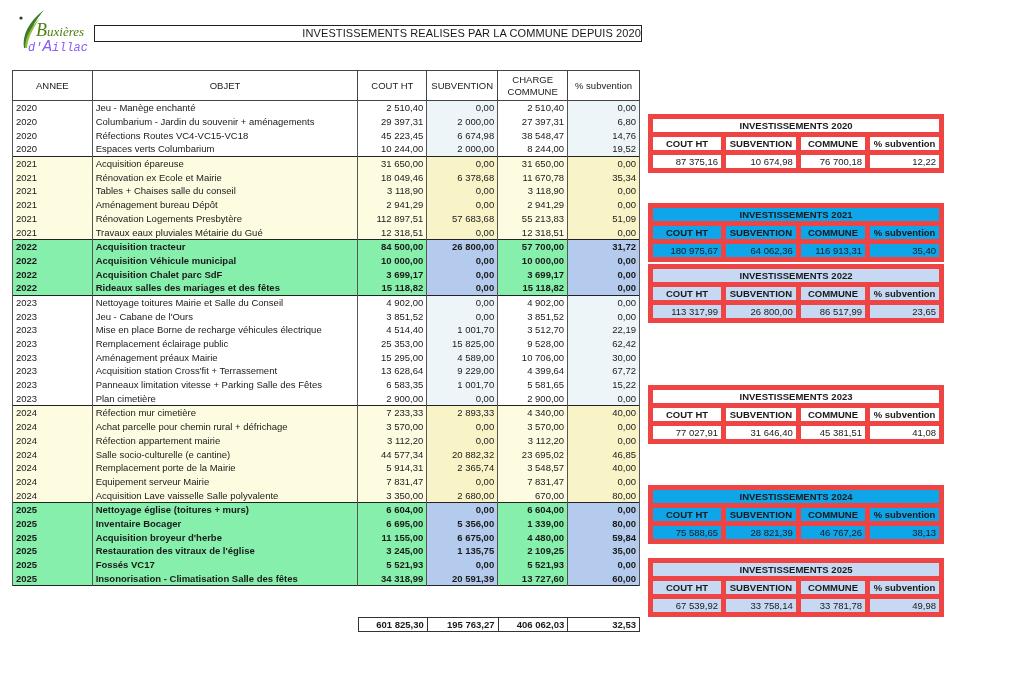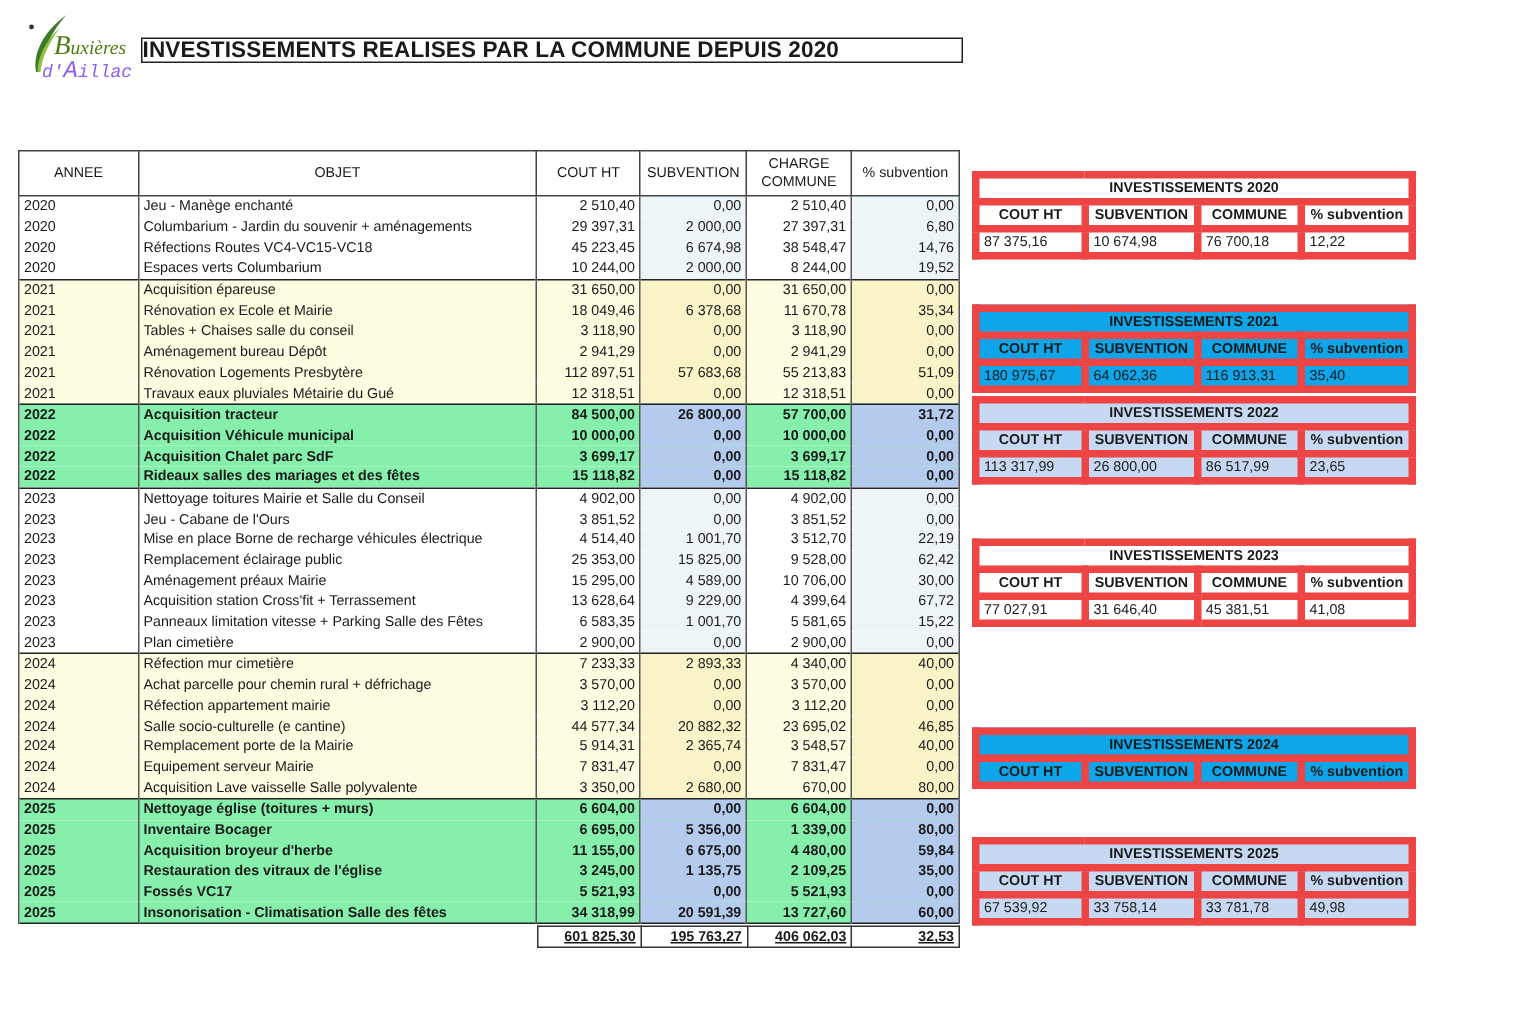--- a/index.html
+++ b/index.html
@@ -5,41 +5,41 @@
   html, body { margin:0; padding:0; }
   body { width:1024px; height:686px; background:#ffffff; position:relative; overflow:hidden;
          font-family:"Liberation Sans", "DejaVu Sans", sans-serif; color:#1a1a1a; }
   .logo { position:absolute; left:14px; top:8px; width:78px; height:44px; }
   .logo .leaf { position:absolute; left:2px; top:0; width:30px; height:42px; }
   .logo .l1 { position:absolute; left:22px; top:12px; font-family:"Liberation Serif", serif; font-style:italic; font-size:13px; color:#4d7c0f; }
   .logo .l1 b { font-size:18px; font-weight:normal; }
   .logo .l2 { position:absolute; left:14px; top:30px; font-family:Liberation Mono, monospace; font-style:italic; font-size:12px; color:#8b5cf6; }
   .logo .l2 b { font-size:16px; font-weight:normal; }
   .title-box { position:absolute; left:94px; top:25px; width:546px; height:15px; border:1.5px solid #222;
-               font-size:15px; text-align:left; line-height:15px; font-weight:bold; letter-spacing:0.1px; }
+               font-size:11px; text-align:right; line-height:15px; font-weight:normal; letter-spacing:0.1px; }
   table { border-collapse:collapse; font-size:9.5px; }
-  .main { position:absolute; left:12px; top:70px; width:628px; border:1.5px solid #222;margin-top:30px; }
+  .main { position:absolute; left:12px; top:70px; width:628px; border:1.5px solid #222; }
   .main th { font-weight:normal; height:27px; border:1px solid #444; background:#fff; font-size:9.5px; line-height:12px; }
   .main td { height:13.7px; padding:0 3px; border-left:1px solid #555; border-right:1px solid #555; white-space:nowrap; line-height:13px; }
   .main td.num { text-align:right; }
   .main td.yr { }
   .main tr.grp-first td { border-top:1.5px solid #222; }
   .c-white { background:#ffffff; }
   .c-white td.hl { background:#eef5f8; }
   .c-yellow { background:#fdfbe0; }
   .c-yellow td.hl { background:#f9f4c8; }
   .c-blue { background:#86efac;font-weight:bold; }
   .c-blue td.hl { background:#b4cbee; }
-  .totals { position:absolute; left:358px; top:617px; width:282px; border:1.5px solid #222; font-size:9.5px; font-weight:bold;text-decoration:underline; }
+  .totals { position:absolute; left:358px; top:617px; width:282px; border:1.5px solid #222; font-size:9.5px; font-weight:bold; }
   .totals td { height:13px; border:1px solid #333; text-align:right; padding:0 3px; }
   .summary { position:absolute; left:648px; width:296px; border:1.5px solid #222; font-size:9.5px; }
   .summary td { border:5px solid #ef4444; height:13px; padding:0 3px; }
   .summary .st { text-align:center; font-weight:bold; }
   .summary .sh { text-align:center; font-weight:bold; }
-  .summary .sv { }
+  .summary .sv { text-align:right; }
   .s-white { background:#fff; }
   .s-yellow { background:#0ea5e9; }
   .s-blue { background:#c7d9f2; }
 </style>
 </head>
 <body>
 
 <div class="logo">
   <svg class="leaf" viewBox="0 0 30 42">
     <circle cx="5" cy="10" r="1.6" fill="#333"></circle>
@@ -441,21 +441,21 @@
           <td class="sh">% subvention</td>
         </tr>
         <tr>
           <td class="sv">113 317,99</td>
           <td class="sv">26 800,00</td>
           <td class="sv">86 517,99</td>
           <td class="sv">23,65</td>
         </tr>
       </tbody>
     </table>
-    <table class="summary s-white" style="top: 359px; border-radius: 13px;">
+    <table class="summary s-white" style="top: 385px; border-radius: 13px;">
       <colgroup>
         <col style="width:76px">
         <col style="width:75px">
         <col style="width:70px">
         <col style="width:75px">
       </colgroup>
       <tbody>
         <tr>
           <td colspan="4" class="st">INVESTISSEMENTS 2023</td>
         </tr>
@@ -483,20 +483,26 @@
       <tbody>
         <tr>
           <td colspan="4" class="st">INVESTISSEMENTS 2024</td>
         </tr>
         <tr>
           <td class="sh">COUT HT</td>
           <td class="sh">SUBVENTION</td>
           <td class="sh">COMMUNE</td>
           <td class="sh">% subvention</td>
         </tr>
+        <tr>
+          <td class="sv">75 588,65</td>
+          <td class="sv">28 821,39</td>
+          <td class="sv">46 767,26</td>
+          <td class="sv">38,13</td>
+        </tr>
       </tbody>
     </table>
     <table class="summary s-blue" style="top: 558px;">
       <colgroup>
         <col style="width:76px">
         <col style="width:75px">
         <col style="width:70px">
         <col style="width:75px">
       </colgroup>
       <tbody>

